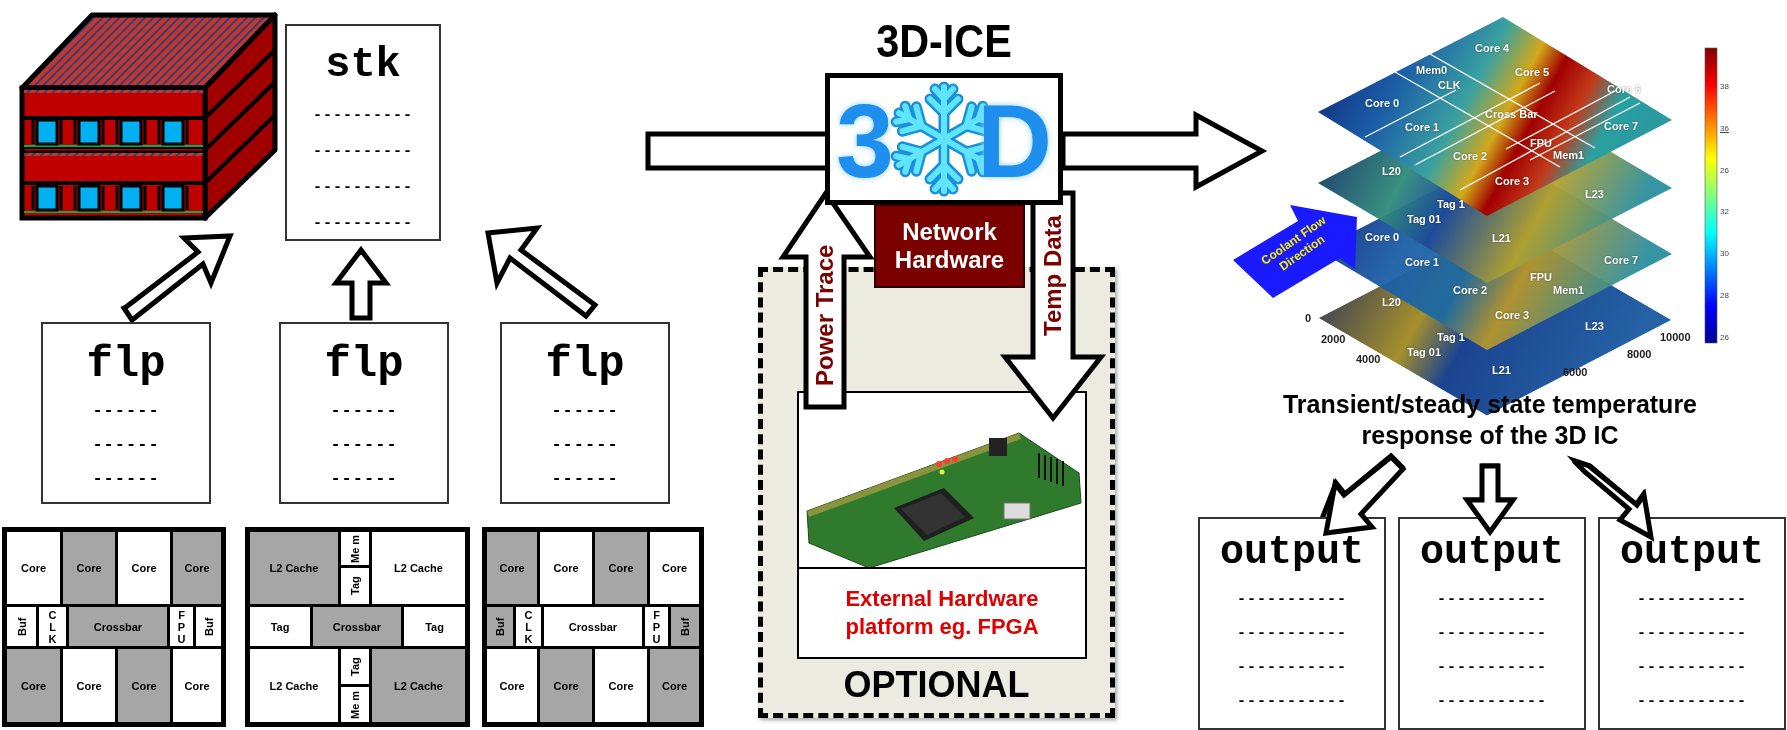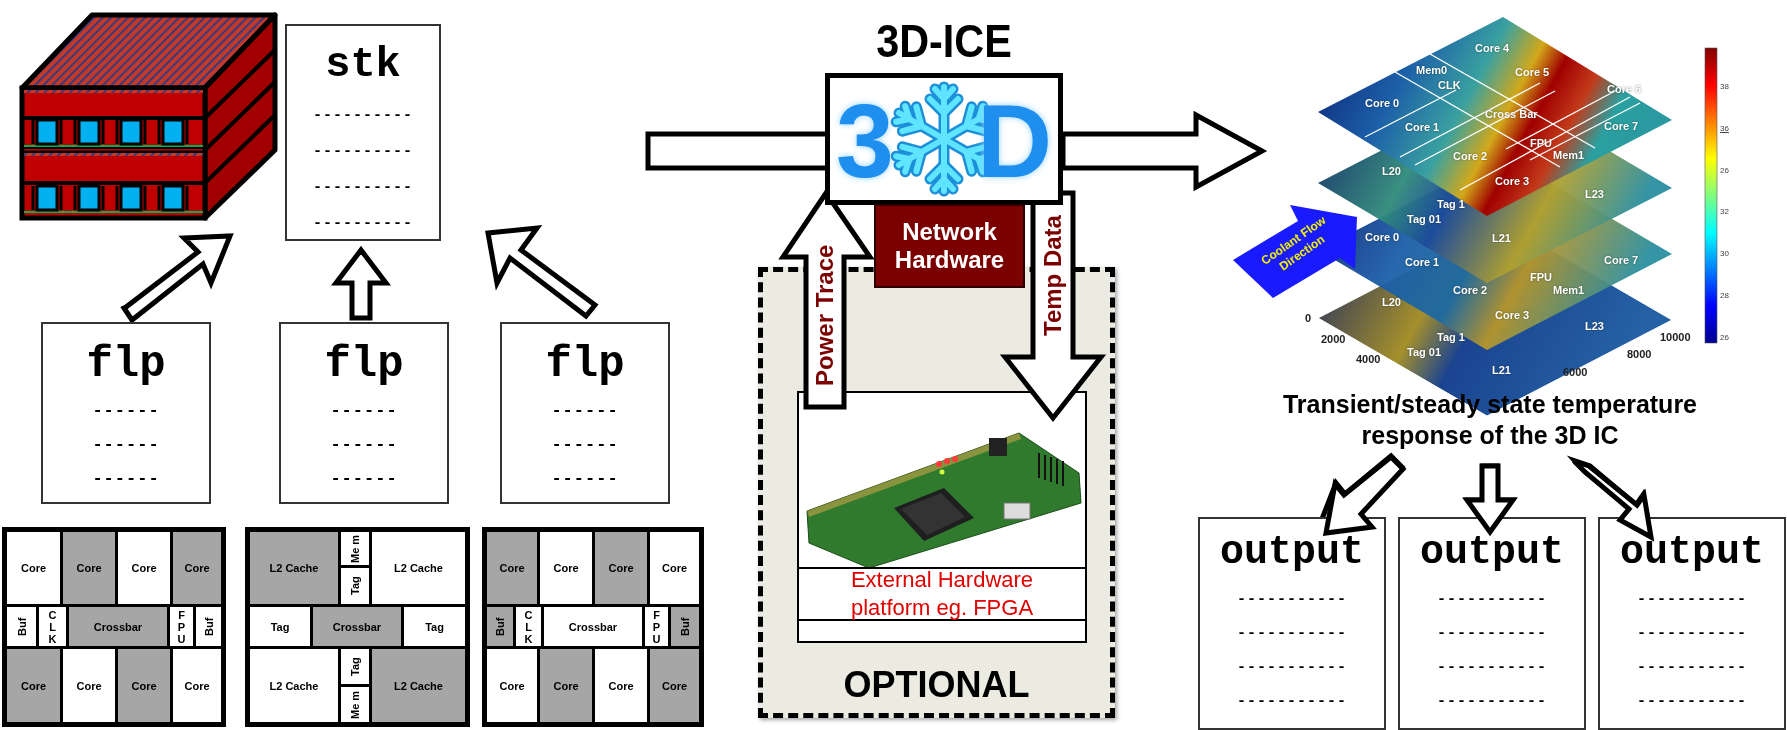--- a/index.html
+++ b/index.html
@@ -13,21 +13,21 @@
   .w { background:#fff; }
   .g { background:#a6a6a6; }
   .vt { writing-mode:vertical-rl; transform:rotate(180deg); }
   .main-title { position:absolute; left:825px; width:238px; top:14px; text-align:center; font-size:46px; font-weight:bold; color:#000; letter-spacing:0; transform:scaleX(0.9); }
   .ice-box { position:absolute; left:825px; top:73px; width:238px; height:132px; border:5px solid #000; box-sizing:border-box; background:#fff; }
   .ice-3 { position:absolute; left:6px; top:8px; font-size:104px; font-weight:bold; color:#1e8fee; line-height:110px; text-shadow:0 0 6px #8fd0ff; }
   .ice-d { position:absolute; right:6px; top:8px; font-size:104px; font-weight:bold; color:#1e8fee; line-height:110px; text-shadow:0 0 6px #8fd0ff; }
   .net-box { position:absolute; left:874px; top:204px; width:151px; height:84px; background:#7b0000; border:2px solid #2a0000; box-sizing:border-box; color:#fff; font-size:24px; font-weight:bold; text-align:center; display:flex; flex-direction:column; justify-content:center; line-height:28px; }
   .optional-box { position:absolute; left:758px; top:267px; width:357px; height:451px; background:#ecebe2; border:5px dashed #000; box-sizing:border-box; box-shadow:2px 2px 4px rgba(0,0,0,0.35); }
   .fpga-box { position:absolute; left:797px; top:391px; width:290px; height:252px; background:#fff; border:2px solid #000; box-sizing:border-box; }
-  .fpga-label { position:absolute; left:797px; top:567px; width:290px; height:54px; border:2px solid #000; box-sizing:border-box; background:#fff; color:#e00000; font-size:22px; font-weight:normal; text-align:center; display:flex; flex-direction:column; justify-content:center; line-height:28px; }
+  .fpga-label { position:absolute; left:797px; top:567px; width:290px; height:92px; border:2px solid #000; box-sizing:border-box; background:#fff; color:#e00000; font-size:22px; font-weight:bold; text-align:center; display:flex; flex-direction:column; justify-content:center; line-height:28px; }
   .optional-text { position:absolute; left:758px; width:357px; top:664px; text-align:center; font-size:36px; font-weight:bold; color:#000; }
   .rot-label { position:absolute; color:#7b0000; font-weight:bold; font-size:24px; white-space:nowrap; transform-origin:center center; }
   .caption { position:absolute; left:1200px; width:580px; top:389px; text-align:center; font-size:25px; font-weight:bold; color:#000; line-height:31px; }
   .axis-tick { position:absolute; font-size:11px; font-weight:bold; color:#222; }
   .cb-tick { position:absolute; font-size:8px; color:#444; }
   .map-label { position:absolute; font-size:11px; font-weight:bold; color:#fff; white-space:nowrap; text-shadow:0 0 2px rgba(0,0,0,0.5); }
   .coolant { position:absolute; color:#f2f200; font-size:12px; font-weight:bold; text-align:center; line-height:15px; transform:rotate(-35deg); }
 </style>
 </head>
 <body>

